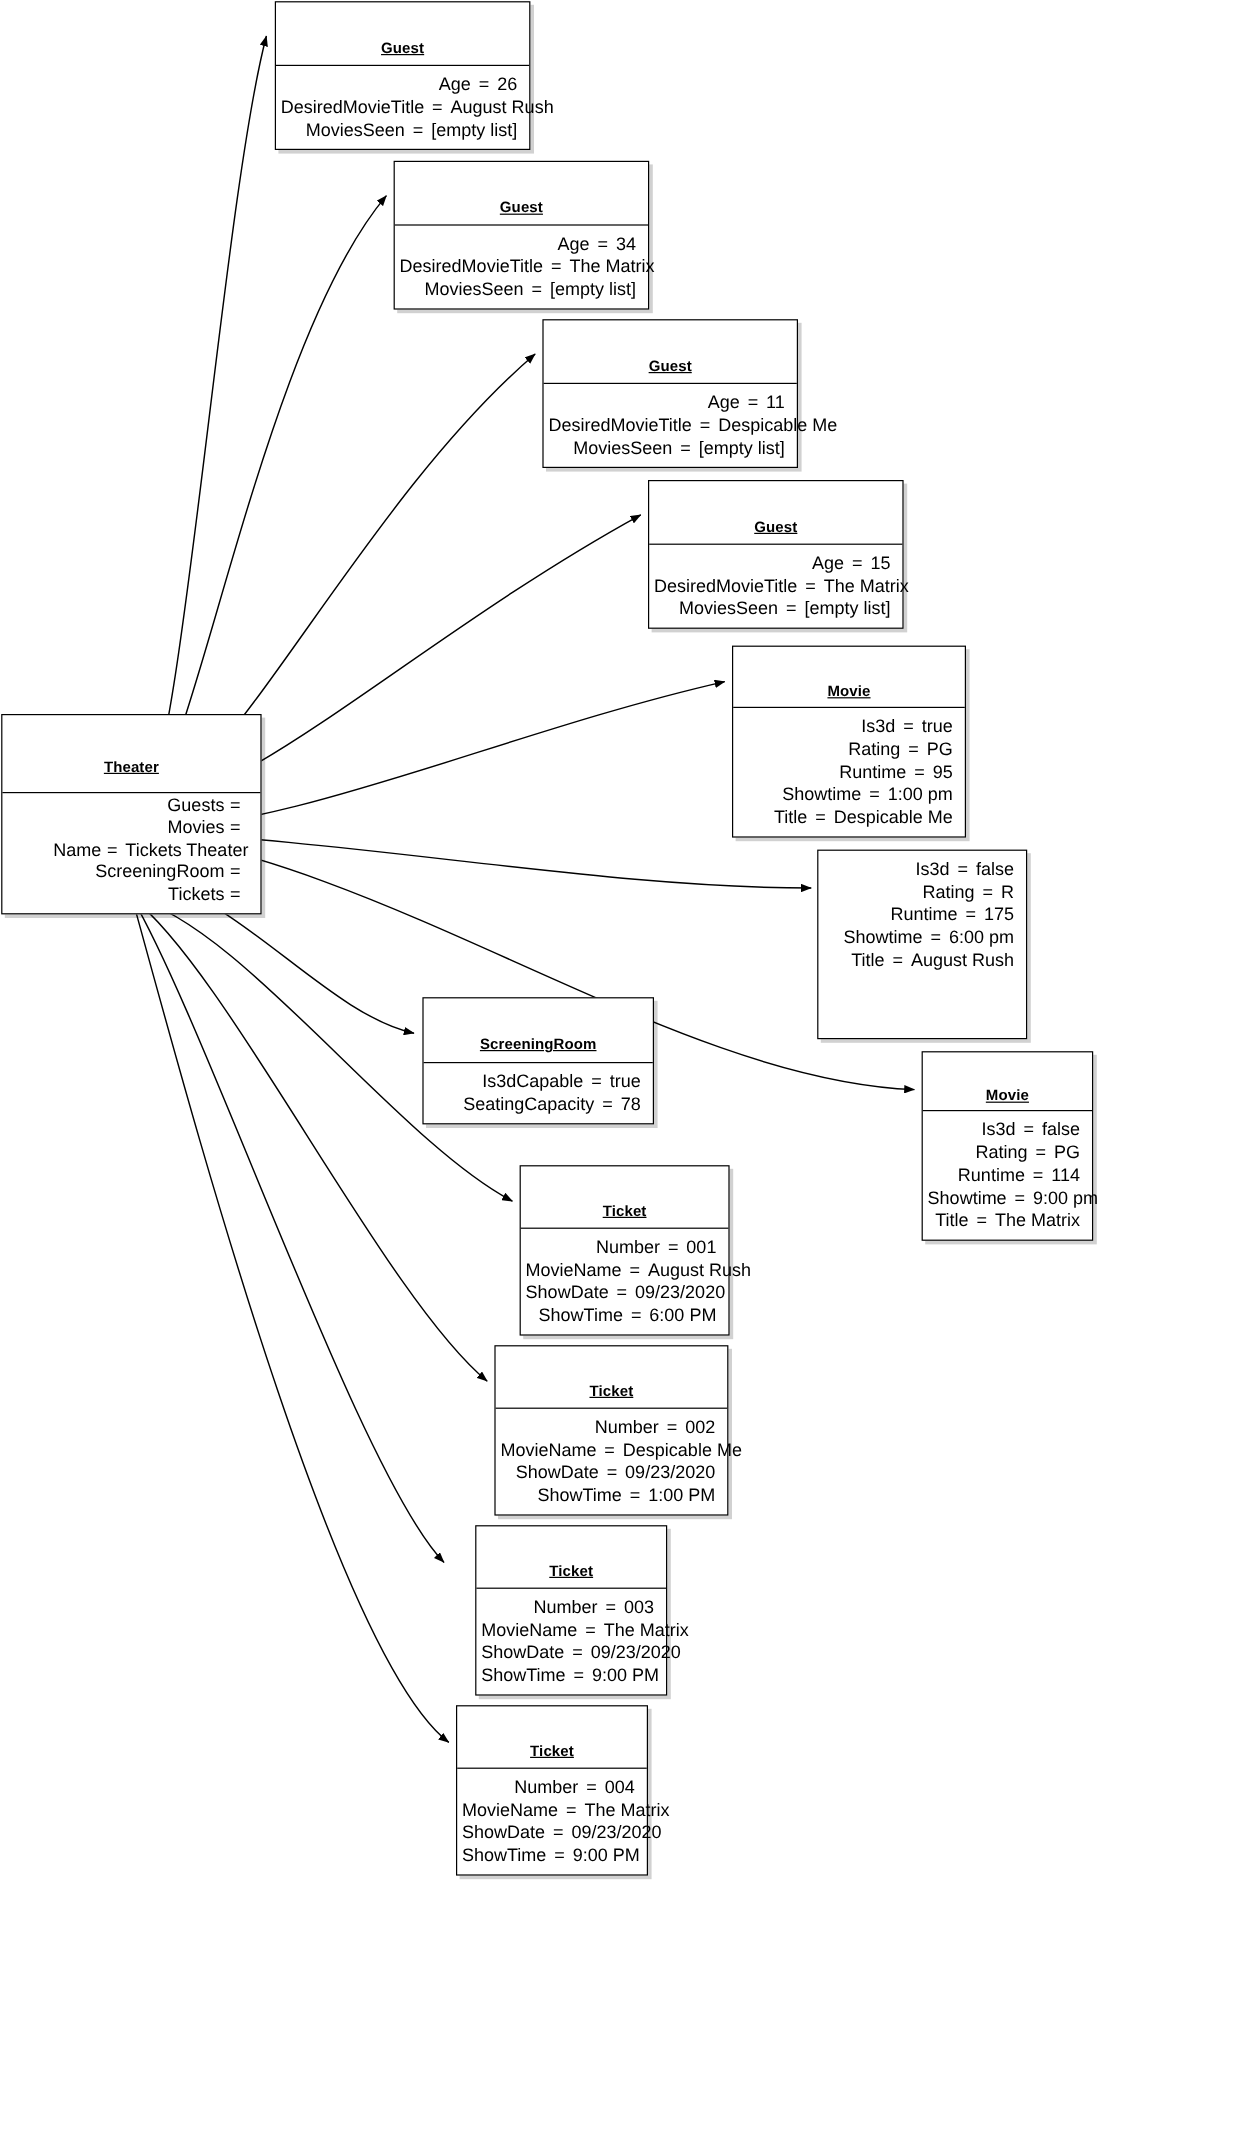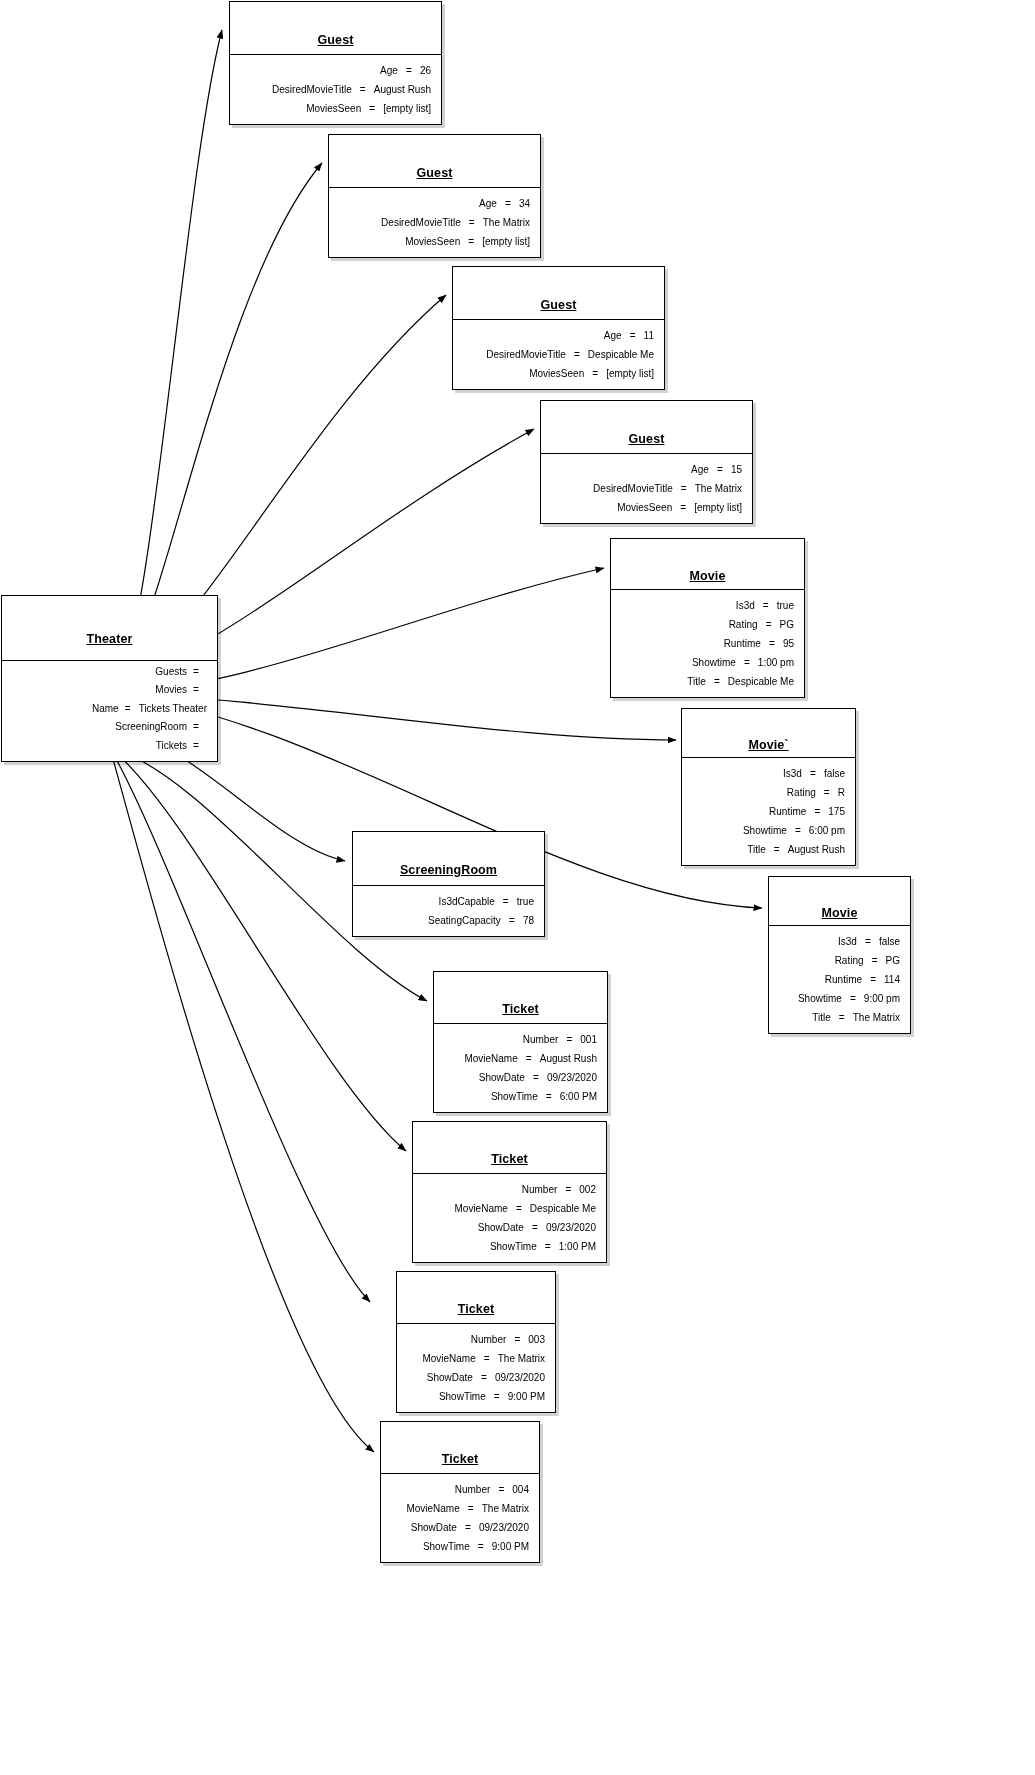--- a/index.html
+++ b/index.html
@@ -54,21 +54,21 @@
     flex: 1 1 auto;
     box-sizing: border-box;
     padding: 6px 10px 6px 4px;
     display: flex;
     flex-direction: column;
     justify-content: flex-start;
   }
   .attr-row {
     display: flex;
     align-items: baseline;
-    font-size: 10px;
+    font-size: 15px;
     line-height: 19px;
     white-space: nowrap;
   }
   .attr-name {
     flex: 1 1 auto;
     text-align: right;
     padding-right: 6px;
   }
   .attr-eq {
     flex: 0 0 auto;
@@ -268,23 +268,20 @@
       </div>
       <div class="attr-row">
         <span class="attr-name">Title</span>
         <span class="attr-eq">=</span>
         <span class="attr-val">Despicable Me</span>
       </div>
     </div>
   </div>
 
   <div class="obj-box" style="left:681px; top:708px; width:175px; height:158px;">
-    <div class="obj-header" style="height:56px;">
-      <span class="obj-title">Movie`</span>
-    </div>
     <div class="obj-attrs">
       <div class="attr-row">
         <span class="attr-name">Is3d</span>
         <span class="attr-eq">=</span>
         <span class="attr-val">false</span>
       </div>
       <div class="attr-row">
         <span class="attr-name">Rating</span>
         <span class="attr-eq">=</span>
         <span class="attr-val">R</span>

